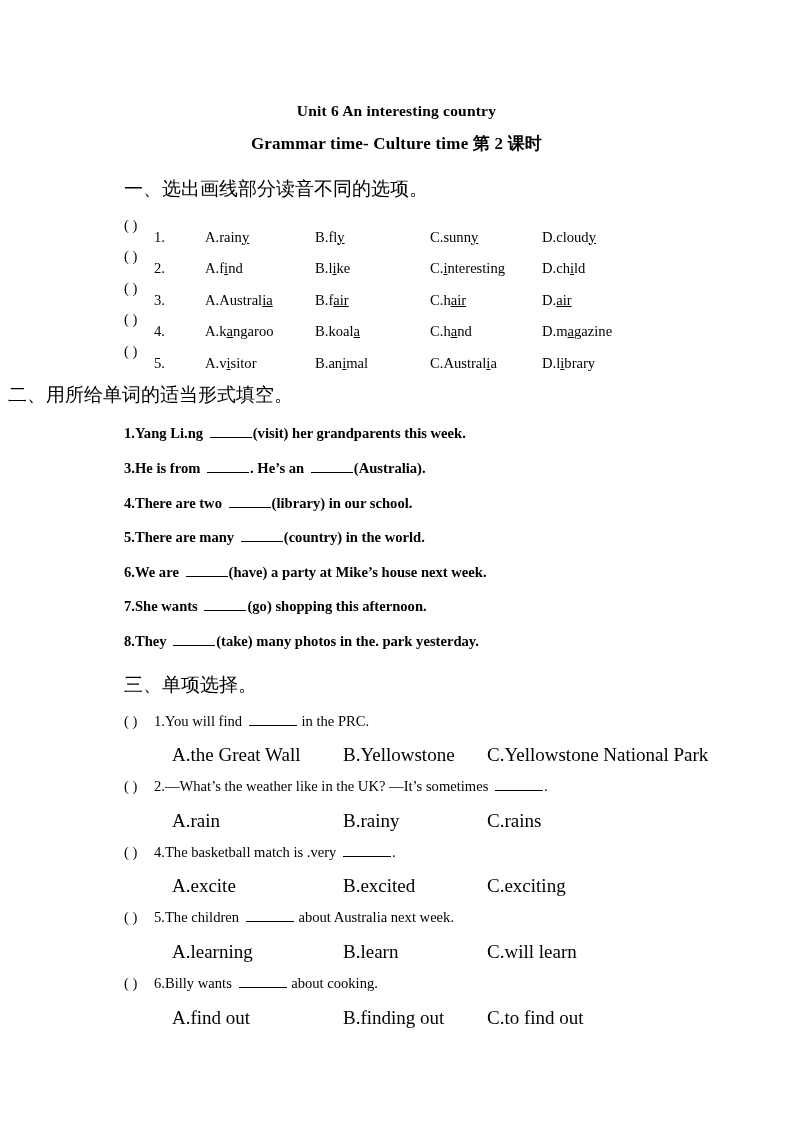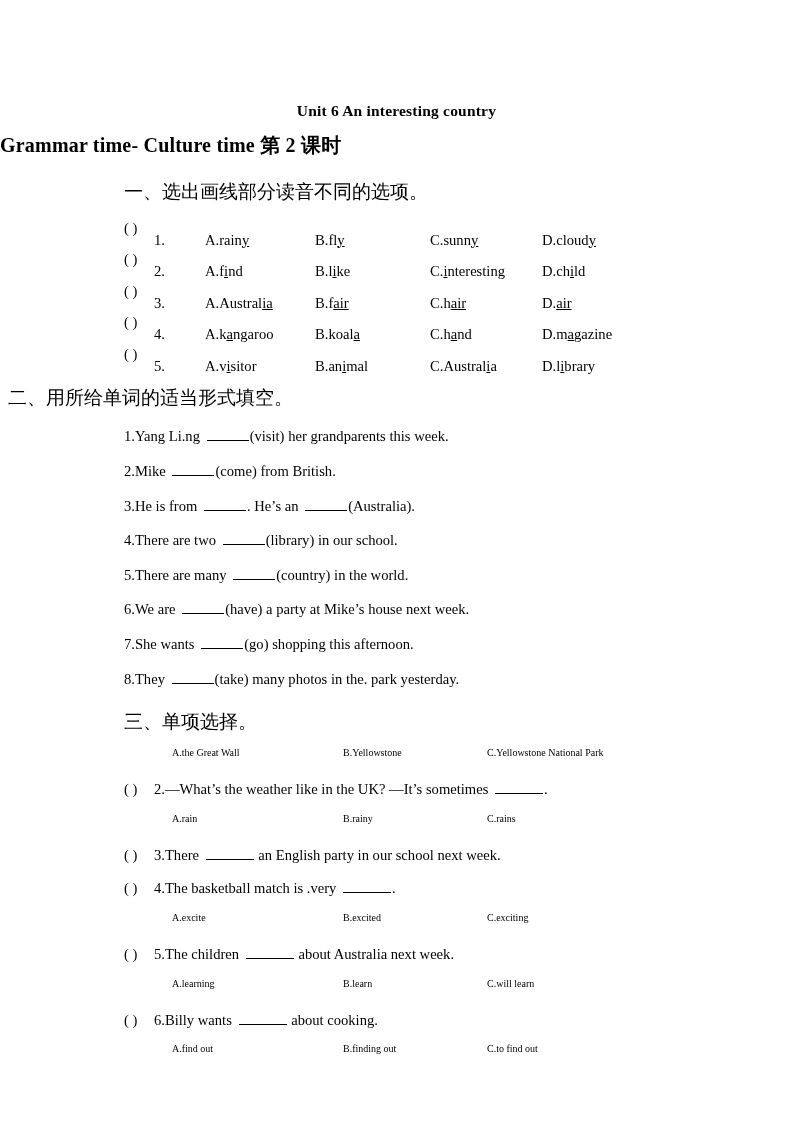--- a/index.html
+++ b/index.html
@@ -28,23 +28,23 @@
   .doc-title {
     text-align: center;
     font-weight: bold;
     font-size: 15.5px;
     letter-spacing: 0.2px;
     margin: 0;
     padding-top: 103px;
     line-height: 1.0;
   }
   .doc-subtitle {
-    text-align: left;
+    text-align: center;
     font-weight: bold;
-    font-size: 20px;
+    font-size: 17px;
     letter-spacing: 0.2px;
     margin: 0;
     padding-top: 16px;
     line-height: 1.0;
   }
 
   .section-head {
     font-family: "DejaVu Sans", "Liberation Sans", sans-serif;
     font-size: 19px;
     font-weight: normal;
@@ -79,40 +79,40 @@
     top: 0;
   }
   .c-a { left: 51px; }
   .c-b { left: 161px; }
   .c-c { left: 276px; }
   .c-d { left: 388px; }
   .lead { position: absolute; left: 0; top: 0; }
   u { text-decoration: underline; text-underline-offset: 1px; }
 
   
-  .fill-row { padding-top: 18px; }
+  .fill-row { padding-top: 18px; font-weight: bold; }
   .fill-row:first-of-type { padding-top: 20px; }
   .blank {
     display: inline-block;
     width: 42px;
     border-bottom: 1.2px solid #000;
     height: 13px;
     margin: 0 1px 0 3px;
     vertical-align: baseline;
   }
   .blank.wide { width: 48px; }
 
   
   .mc-q { padding-top: 17px; }
   .mc-q:first-of-type { padding-top: 18px; }
   .mc-opts {
     position: relative;
     padding-left: 124px;
     padding-top: 17px;
-    font-size: 10px;
+    font-size: 19px;
     line-height: 1.0;
     height: 15px;
     white-space: nowrap;
   }
   .mc-opts span.o {
     position: absolute;
     top: 17px;
   }
   .o-a { left: 172px; }
   .o-b { left: 343px; }
@@ -132,43 +132,42 @@
       <div class="row pron-row"><span class="q-brk" style="display: inline-block; width: 30px;">(      )</span><span class="pron-grid"><span class="lead">1.</span><span class="col c-a"><span>A.</span><span>rain</span><u>y</u></span><span class="col c-b"><span>B.</span><span>fl</span><u>y</u></span><span class="col c-c"><span>C.</span><span>sunn</span><u>y</u></span><span class="col c-d"><span>D.</span><span>cloud</span><u>y</u></span></span></div>
       <div class="row pron-row"><span class="q-brk" style="display: inline-block; width: 30px;">(      )</span><span class="pron-grid"><span class="lead">2.</span><span class="col c-a"><span>A.</span><span>f</span><u>i</u><span>nd</span></span><span class="col c-b"><span>B.</span><span>l</span><u>i</u><span>ke</span></span><span class="col c-c"><span>C.</span><u>i</u><span>nteresting</span></span><span class="col c-d"><span>D.</span><span>ch</span><u>i</u><span>ld</span></span></span></div>
       <div class="row pron-row"><span class="q-brk" style="display: inline-block; width: 30px;">(      )</span><span class="pron-grid"><span class="lead">3.</span><span class="col c-a"><span>A.</span><span>Austral</span><u>ia</u></span><span class="col c-b"><span>B.</span><span>f</span><u>air</u></span><span class="col c-c"><span>C.</span><span>h</span><u>air</u></span><span class="col c-d"><span>D.</span><u>air</u></span></span></div>
       <div class="row pron-row"><span class="q-brk" style="display: inline-block; width: 30px;">(      )</span><span class="pron-grid"><span class="lead">4.</span><span class="col c-a"><span>A.</span><span>k</span><u>a</u><span>ngaroo</span></span><span class="col c-b"><span>B.</span><span>koal</span><u>a</u></span><span class="col c-c"><span>C.</span><span>h</span><u>a</u><span>nd</span></span><span class="col c-d"><span>D.</span><span>m</span><u>a</u><span>gazine</span></span></span></div>
       <div class="row pron-row"><span class="q-brk" style="display: inline-block; width: 30px;">(      )</span><span class="pron-grid"><span class="lead">5.</span><span class="col c-a"><span>A.</span><span>v</span><u>i</u><span>sitor</span></span><span class="col c-b"><span>B.</span><span>an</span><u>i</u><span>mal</span></span><span class="col c-c"><span>C.</span><span>Austral</span><u>i</u><span>a</span></span><span class="col c-d"><span>D.</span><span>l</span><u>i</u><span>brary</span></span></span></div>
     </div>
 
   <div class="section-head" id="sec2-head">二、用所给单词的适当形式填空。</div>
   <div id="sec2-rows">
       <div class="row fill-row"><span>1.</span><span>Yang Li.ng </span><span class="blank"></span><span>(visit) her grandparents this week.</span></div>
-      <div class="row fill-row"><span>2.</span><span>Mike </span><span class="blank"></span><span>(come) from British.</span></div>
       <div class="row fill-row"><span>3.</span><span>He is from </span><span class="blank"></span><span>. He’s an </span><span class="blank"></span><span>(Australia).</span></div>
       <div class="row fill-row"><span>4.</span><span>There are two </span><span class="blank"></span><span>(library) in our school.</span></div>
       <div class="row fill-row"><span>5.</span><span>There are many </span><span class="blank"></span><span>(country) in the world.</span></div>
       <div class="row fill-row"><span>6.</span><span>We are </span><span class="blank"></span><span>(have) a party at Mike’s house next week.</span></div>
       <div class="row fill-row"><span>7.</span><span>She wants </span><span class="blank"></span><span>(go) shopping this afternoon.</span></div>
       <div class="row fill-row"><span>8.</span><span>They </span><span class="blank"></span><span>(take) many photos in the.  park yesterday.</span></div>
     </div>
 
   <div class="section-head" id="sec3-head">三、单项选择。</div>
   <div id="sec3-rows">
+      <div class="row mc-q"><span class="q-brk">(      )</span><span>1.</span><span>You will find </span><span class="blank wide"></span><span> in the PRC.</span></div>
       <div class="mc-opts">
         <span class="o o-a">A.the Great Wall</span>
         <span class="o o-b">B.Yellowstone</span>
         <span class="o o-c">C.Yellowstone National Park</span>
       </div>
       <div class="row mc-q"><span class="q-brk">(      )</span><span>2.</span><span>—What’s the weather like in the UK?  —It’s sometimes </span><span class="blank wide"></span><span>.</span></div>
       <div class="mc-opts">
         <span class="o o-a">A.rain</span>
         <span class="o o-b">B.rainy</span>
         <span class="o o-c">C.rains</span>
       </div>
-      <div class="row mc-q"><span class="q-brk">(      )</span><span>3.</span><span>There </span><span class="blank wide"></span><span> an English party in our school next week.</span></div>
       <div class="row mc-q"><span class="q-brk">(      )</span><span>4.</span><span>The basketball match is .very </span><span class="blank wide"></span><span>.</span></div>
       <div class="mc-opts">
         <span class="o o-a">A.excite</span>
         <span class="o o-b">B.excited</span>
         <span class="o o-c">C.exciting</span>
       </div>
       <div class="row mc-q"><span class="q-brk">(      )</span><span>5.</span><span>The children </span><span class="blank wide"></span><span> about Australia next week.</span></div>
       <div class="mc-opts">
         <span class="o o-a">A.learning</span>
         <span class="o o-b">B.learn</span>

